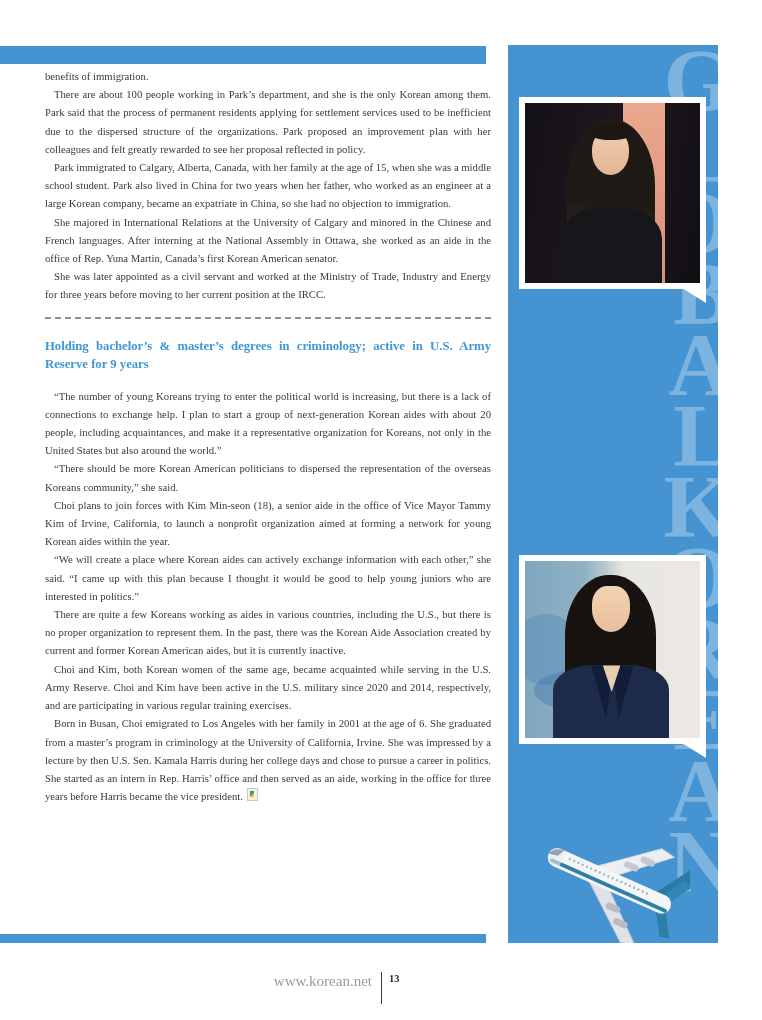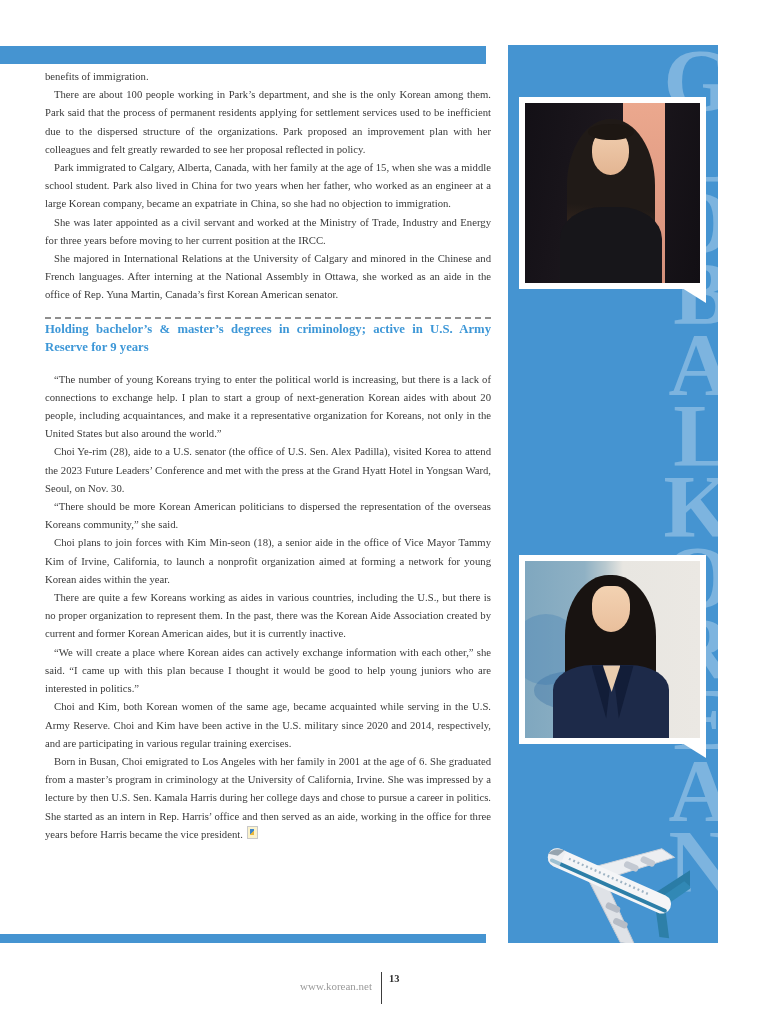--- a/index.html
+++ b/index.html
@@ -11,21 +11,21 @@
   .bottom-bar{position:absolute;left:0;top:934px;width:486px;height:9px;background:#4594d1;z-index:0;}
 
   
   .article{position:absolute;left:45px;top:67px;width:446px;z-index:1;}
   .article p.body{margin:0;text-indent:9px;font-size:10.7px;line-height:18.2px;
                   text-align:justify;color:#3a3a3a;}
   .article p.first{text-indent:0;}
   .divider{border:none;border-top:2px dashed #8f8f8f;margin:13px 0 0 0;height:0;}
   .headline,.subheadline{margin:14px 0 0 0;font-size:12.7px;font-weight:bold;color:#3d97d7;
                   line-height:18.5px;text-align:justify;}
-  .subheadline{margin-top:1px;}
+  .subheadline{margin-top:18px;}
   .sec2-start{margin-top:13px !important;}
   .endmark{display:inline-block;width:9px;height:11px;margin-left:4px;vertical-align:-1px;
            background:#fbf3cd;border:1px solid #c9c9c9;position:relative;}
   .endmark::before{content:"";position:absolute;left:2px;top:2px;width:4px;height:6px;
            background:linear-gradient(135deg,#3f86c9 55%,#e8b73c 55%);}
 
   
   .sidebar{position:absolute;left:508px;top:45px;width:210px;height:898px;background:#4594d1;
            overflow:hidden;z-index:1;}
   .wm span{position:absolute;right:-12px;font-size:88px;line-height:88px;font-weight:800;
@@ -72,48 +72,47 @@
       clip-path:polygon(0 0,100% 0,50% 100%);}
   .img2 .lapl{left:38%;top:59%;width:12%;height:30%;background:#121d38;
       clip-path:polygon(100% 0,0 0,70% 100%);}
   .img2 .lapr{left:50%;top:59%;width:12%;height:30%;background:#121d38;
       clip-path:polygon(0 0,100% 0,30% 100%);}
 
   .plane{position:absolute;left:26px;top:776px;width:156px;height:122px;z-index:3;}
 
   
   .footer{position:absolute;left:0;top:972px;width:762px;height:46px;z-index:1;}
-  .footer .site{position:absolute;right:390px;top:8px;font-size:11px;color:#9a9a9a;}
+  .footer .site{position:absolute;right:390px;top:1px;font-size:15px;color:#9a9a9a;}
   .footer .rule{position:absolute;left:381px;top:0;width:1px;height:44px;background:#3c3c3c;}
   .footer .pagenum{position:absolute;left:389px;top:1px;font-size:10.5px;font-weight:bold;color:#2e2e2e;text-align:center;}
 </style>
 </head>
 <body>
 
 <div class="page">
 
   <div class="top-bar"></div>
 
   <main class="article">
     <p class="body first">benefits of immigration.</p>
     <p class="body">There are about 100 people working in Park’s department, and she is the only Korean among them. Park said that the process of permanent residents applying for settlement services used to be inefficient due to the dispersed structure of the organizations. Park proposed an improvement plan with her colleagues and felt greatly rewarded to see her proposal reflected in policy.</p>
     <p class="body">Park immigrated to Calgary, Alberta, Canada, with her family at the age of 15, when she was a middle school student. Park also lived in China for two years when her father, who worked as an engineer at a large Korean company, became an expatriate in China, so she had no objection to immigration.</p>
+    <p class="body">She majored in International Relations at the University of Calgary and minored in the Chinese and French languages. After interning at the National Assembly in Ottawa, she worked as an aide in the office of Rep. Yuna Martin, Canada’s first Korean American senator.</p>
     <p class="body">She was later appointed as a civil servant and worked at the Ministry of Trade, Industry and Energy for three years before moving to her current position at the IRCC.</p>
-    <p class="body">She majored in International Relations at the University of Calgary and minored in the Chinese and French languages. After interning at the National Assembly in Ottawa, she worked as an aide in the office of Rep. Yuna Martin, Canada’s first Korean American senator.</p>
 
     <hr class="divider">
 
     <h3 class="subheadline">Holding bachelor’s &amp; master’s degrees in criminology; active in U.S. Army Reserve for 9 years</h3>
 
     <p class="body sec2-start">“The number of young Koreans trying to enter the political world is increasing, but there is a lack of connections to exchange help. I plan to start a group of next-generation Korean aides with about 20 people, including acquaintances, and make it a representative organization for Koreans, not only in the United States but also around the world.”</p>
-    <p class="body">Choi Ye-rim (28), aide to a U.S. senator (the office of U.S. Sen. Alex Padilla), visited Korea to attend the 2023 Future Leaders’ Conference and met with the press at the Grand Hyatt Hotel in Yongsan Ward, Seoul, on Nov. 30.</p>
     <p class="body">“There should be more Korean American politicians to dispersed the representation of the overseas Koreans community,” she said.</p>
     <p class="body">Choi plans to join forces with Kim Min-seon (18), a senior aide in the office of Vice Mayor Tammy Kim of Irvine, California, to launch a nonprofit organization aimed at forming a network for young Korean aides within the year.</p>
+    <p class="body">“We will create a place where Korean aides can actively exchange information with each other,” she said. “I came up with this plan because I thought it would be good to help young juniors who are interested in politics.”</p>
     <p class="body">There are quite a few Koreans working as aides in various countries, including the U.S., but there is no proper organization to represent them. In the past, there was the Korean Aide Association created by current and former Korean American aides, but it is currently inactive.</p>
-    <p class="body">“We will create a place where Korean aides can actively exchange information with each other,” she said. “I came up with this plan because I thought it would be good to help young juniors who are interested in politics.”</p>
     <p class="body">Choi and Kim, both Korean women of the same age, became acquainted while serving in the U.S. Army Reserve. Choi and Kim have been active in the U.S. military since 2020 and 2014, respectively, and are participating in various regular training exercises.</p>
     <p class="body"><span>Born in Busan, Choi emigrated to Los Angeles with her family in 2001 at the age of 6. She graduated from a master’s program in criminology at the University of California, Irvine. She was impressed by a lecture by then U.S. Sen. Kamala Harris during her college days and chose to pursue a career in politics. She started as an intern in Rep. Harris’ office and then served as an aide, working in the office for three years before Harris became the vice president.</span><span class="endmark"></span></p>
   </main>
 
   <aside class="sidebar">
     <div class="wm">
       <span>G</span>
       <span>L</span>
       <span>O</span>
       <span>B</span>

